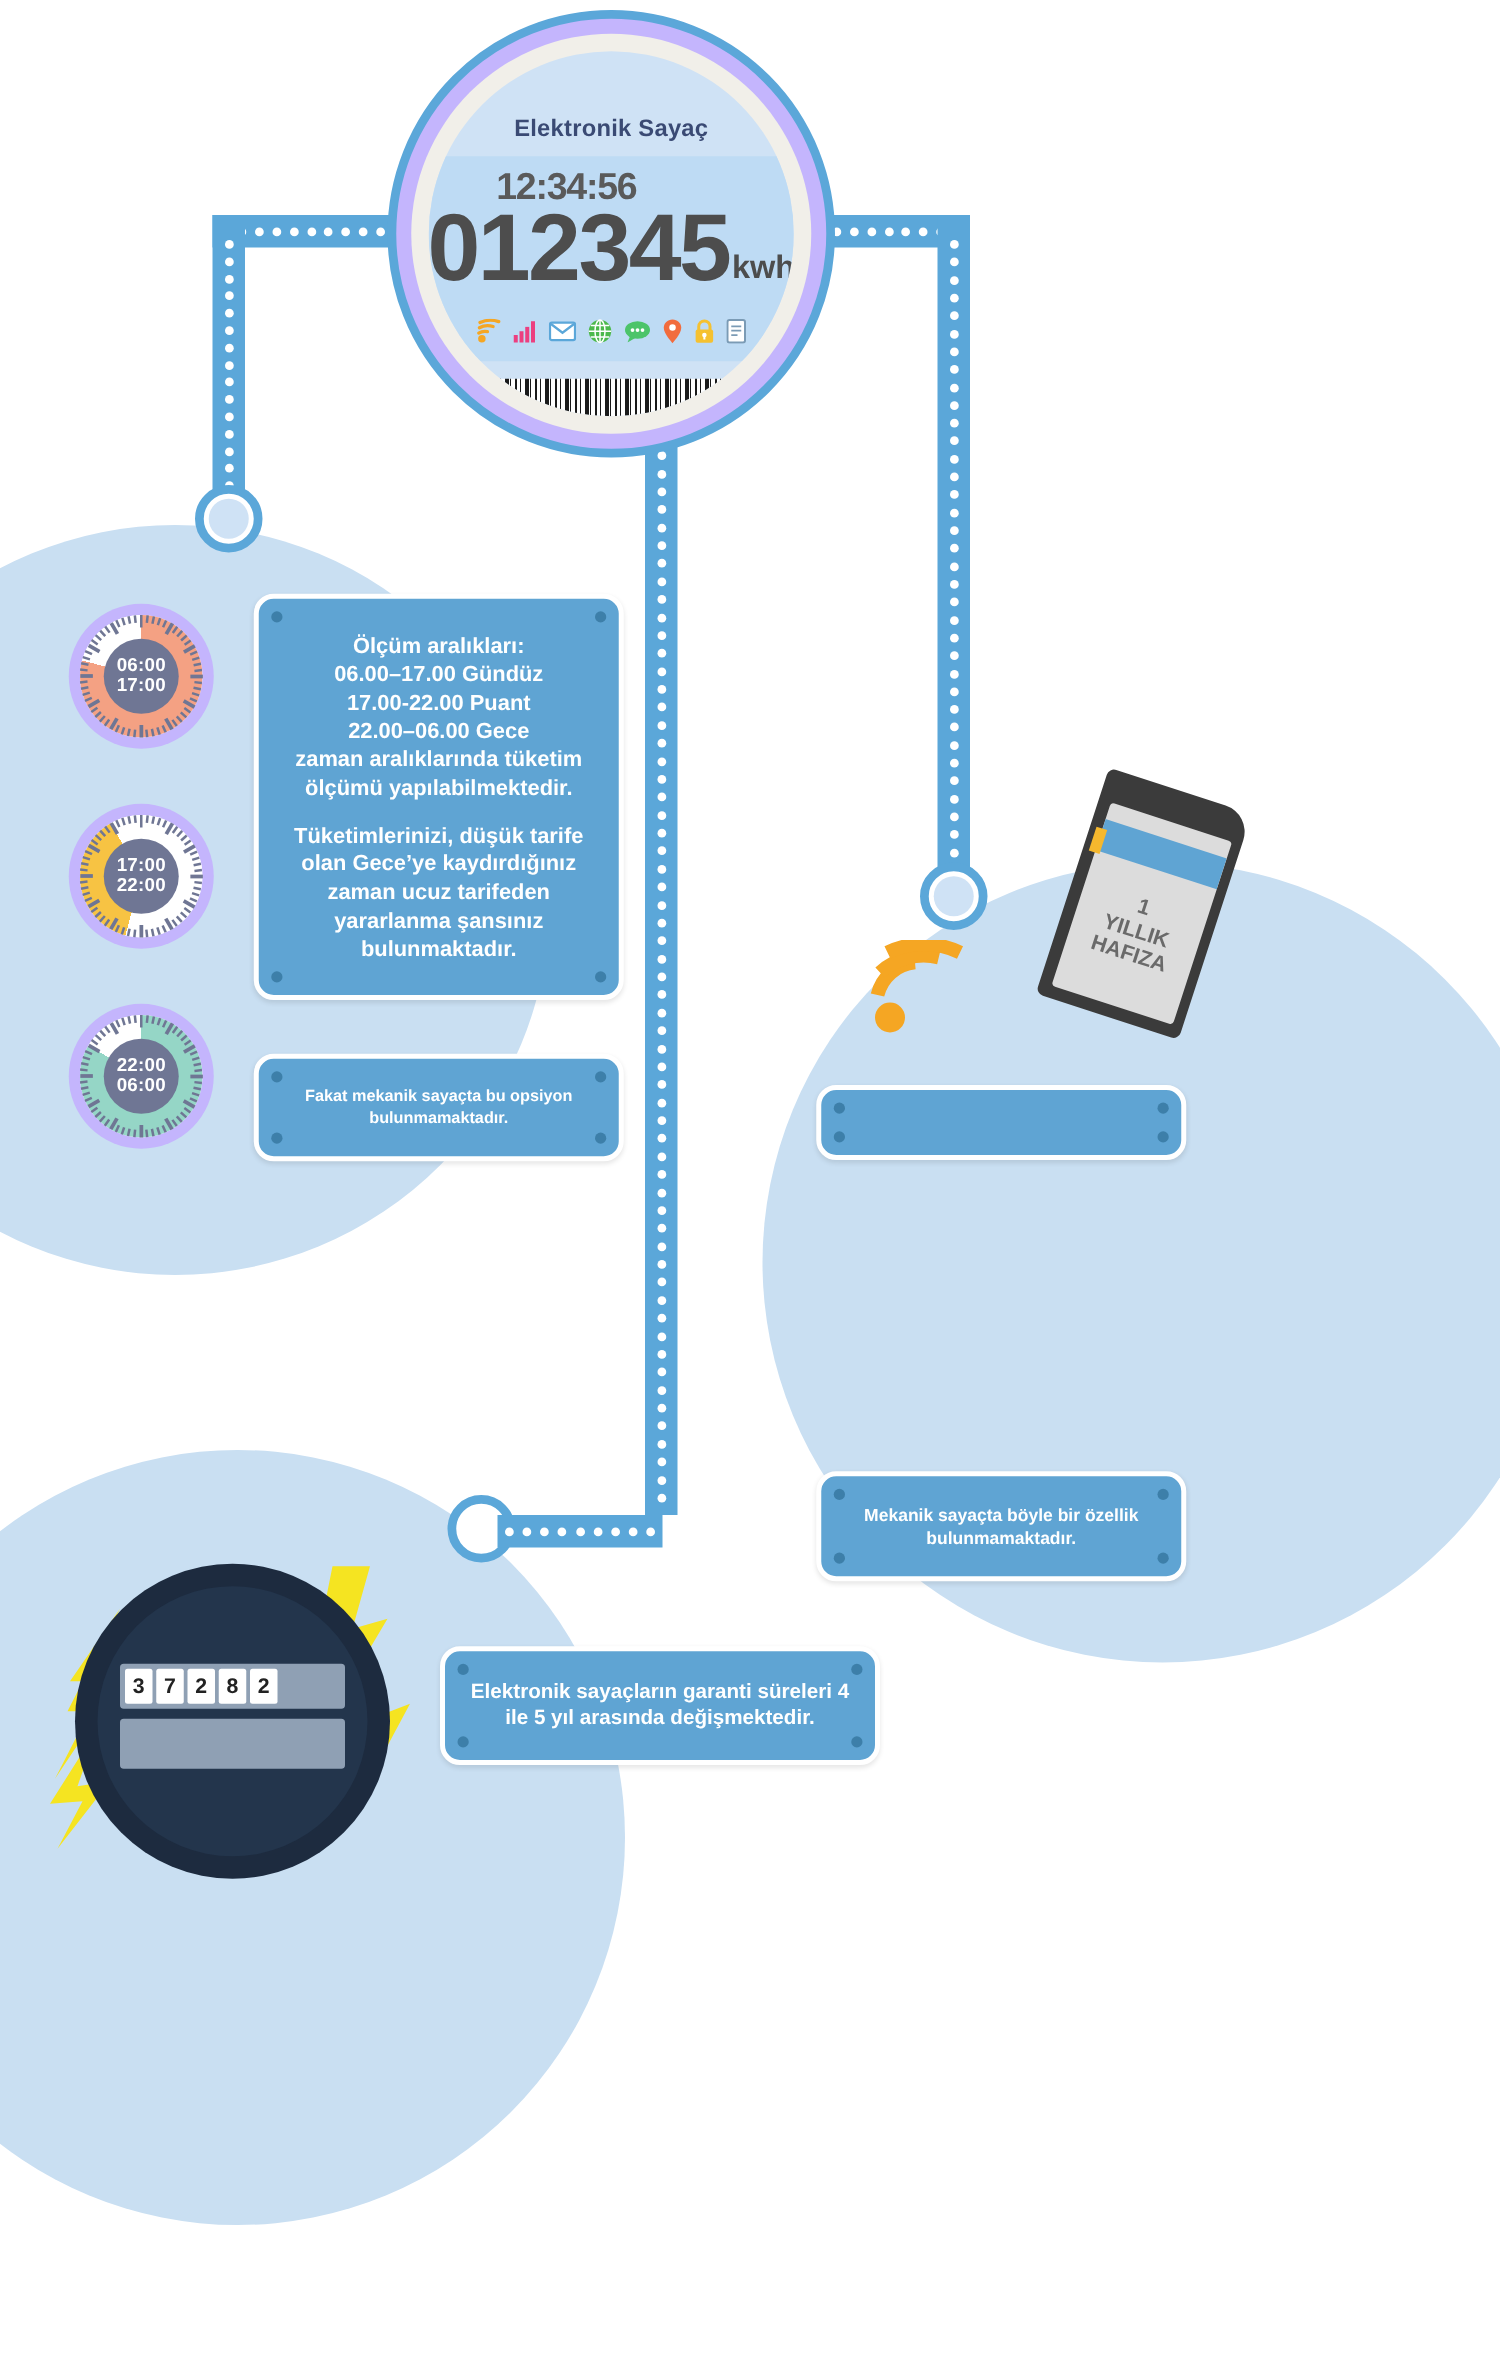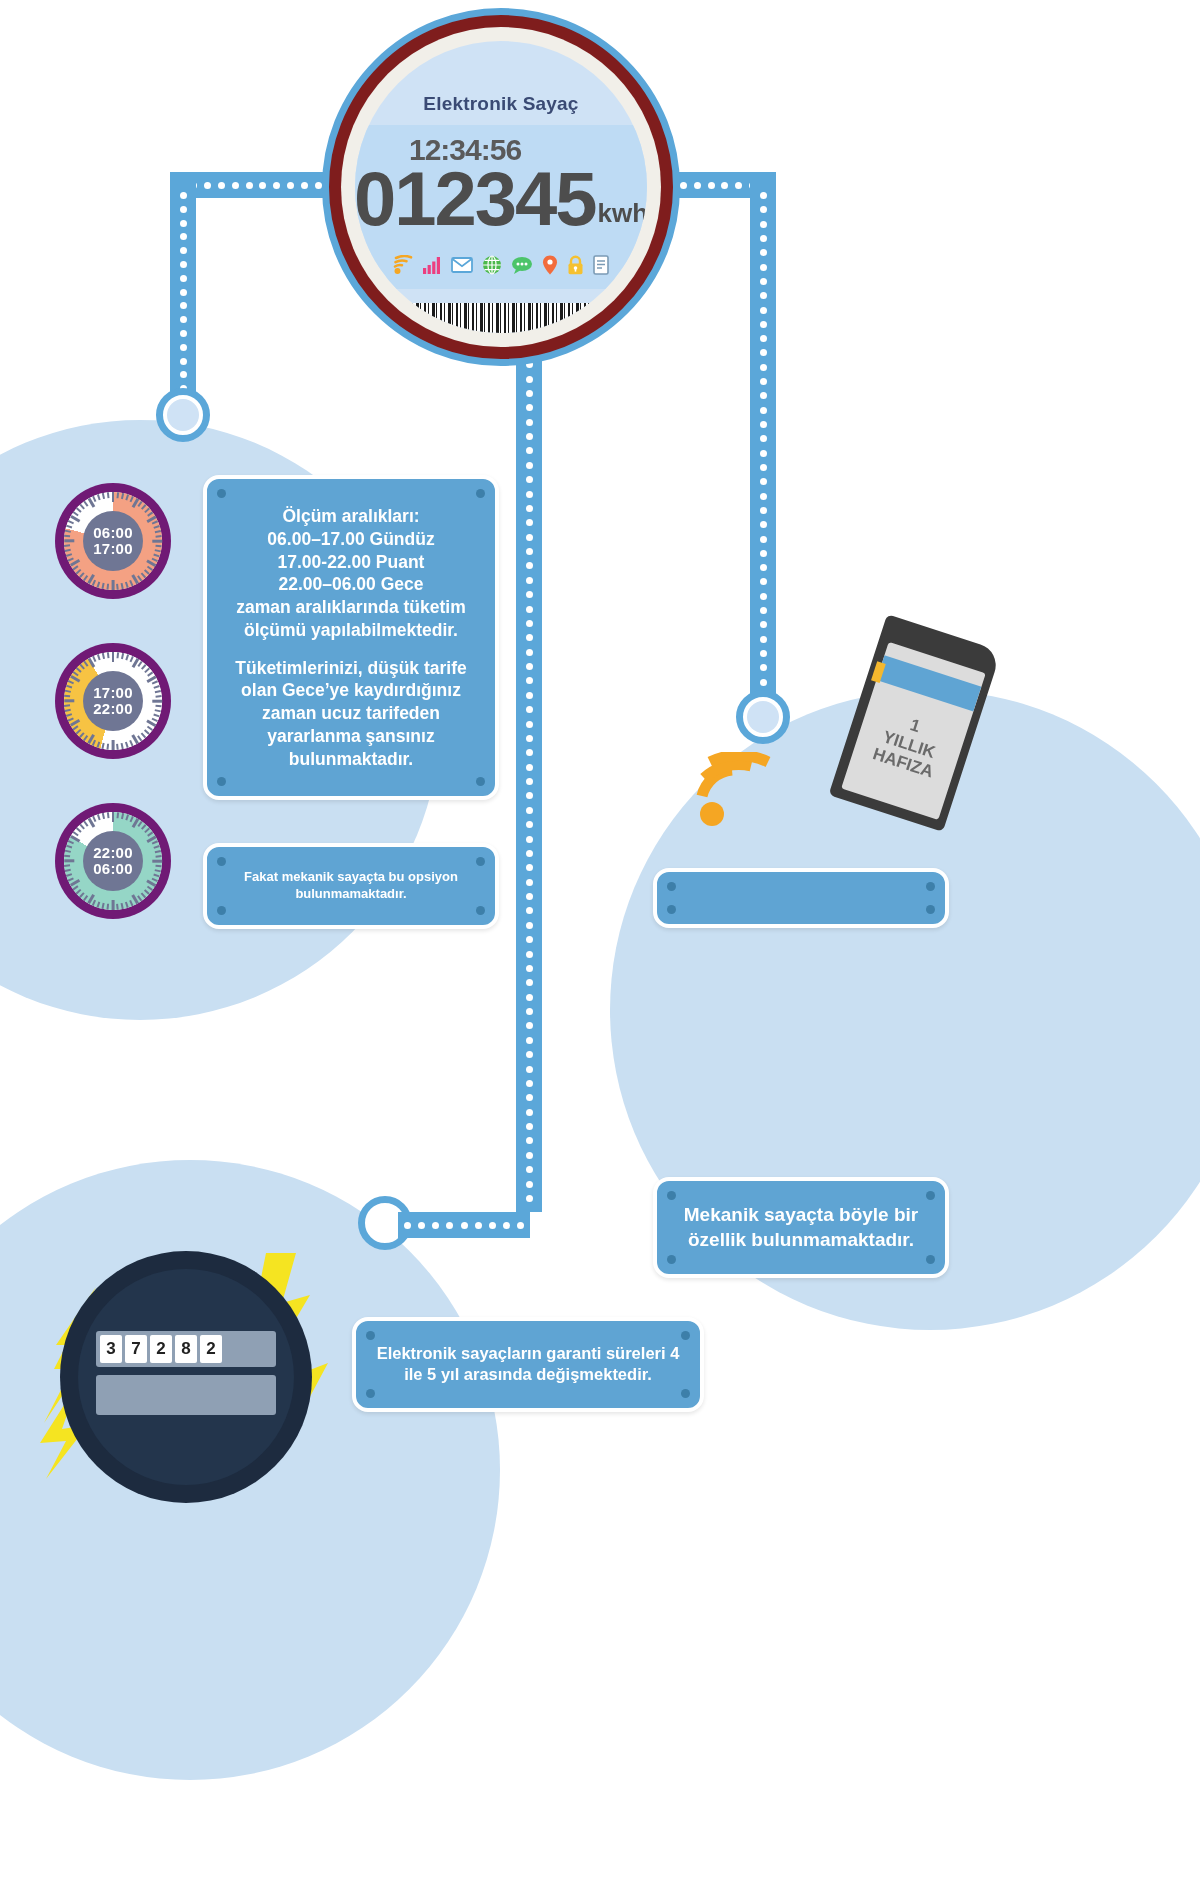--- a/index.html
+++ b/index.html
@@ -36,22 +36,22 @@
     position:absolute; width:54px; height:54px; border-radius:50%;
     background:#fff; border:7px solid #5ba7d9;
   }
   .node::after{
     content:""; position:absolute; inset:4px; border-radius:50%; background:#cfe2f5;
   }
   .node.plain::after { background:#fff; }
 
   
   #meter {
-    position:absolute; left:322px; top:8px; width:358px; height:358px;
-    border-radius:50%; background:#7f1d1d; border:7px solid #5ba7d9;
+    position:absolute; left:310px; top:8px; width:358px; height:358px;
+    border-radius:50%; background:#c4b5fd; border:7px solid #5ba7d9;
     overflow:hidden;
   }
   #meter-ring {
     position:absolute; inset:12px; border-radius:50%;
     background:#f1efe9;
   }
   #meter-inner {
     position:absolute; inset:26px; border-radius:50%;
     background:#cfe2f5; overflow:hidden;
   }
@@ -86,21 +86,21 @@
     position:absolute; left:0; right:0; top:262px; text-align:center;
   }
   #barcode {
     display:inline-block; height:30px; width:186px;
     background:repeating-linear-gradient(90deg,
       #1a1a1a 0 2px, #fff 2px 4px, #1a1a1a 4px 5px, #fff 5px 8px,
       #1a1a1a 8px 11px, #fff 11px 12px, #1a1a1a 12px 13px, #fff 13px 16px);
   }
 
   
-  .clock { position:absolute; width:116px; height:116px; border-radius:50%; background:#701a75; }
+  .clock { position:absolute; width:116px; height:116px; border-radius:50%; background:#c4b5fd; }
   .clock .face { position:absolute; inset:9px; border-radius:50%; background:#fff; overflow:hidden;}
   .clock .fill { position:absolute; inset:0; }
   .clock .hub  {
     position:absolute; inset:28px; border-radius:50%; background:#6f7694;
     display:flex; flex-direction:column; align-items:center; justify-content:center;
     color:#fff; font-weight:bold; font-size:15px; line-height:1.06; letter-spacing:.2px;
   }
   .tickring { position:absolute; inset:9px; border-radius:50%; }
   .tickring i {
     position:absolute; left:50%; top:0; width:1.6px; height:6px; background:#6f7694;
@@ -121,21 +121,21 @@
   .box .screw.tl{ left:10px; top:10px; }
   .box .screw.tr{ right:10px; top:10px; }
   .box .screw.bl{ left:10px; bottom:10px; }
   .box .screw.br{ right:10px; bottom:10px; }
   .box p { margin:0; }
   .box p + p { margin-top:15px; }
 
   #box-tariff { left:203px; top:475px; width:296px; font-size:17.5px; padding:26px 22px; }
   #box-mech   { left:203px; top:843px; width:296px; font-size:13px; padding:22px 22px; }
   #box-memory { left:653px; top:868px; width:296px; font-size:17.5px; padding:26px 22px; }
-  #box-mech2  { left:653px; top:1177px; width:296px; font-size:19px; padding:22px 22px; }
+  #box-mech2  { left:653px; top:1177px; width:296px; font-size:14px; padding:22px 22px; }
   #box-amp    { left:352px; top:1317px; width:352px; font-size:16.5px; padding:22px 20px; }
 
   
   #wifi-big { position:absolute; left:696px; top:752px; width:78px; height:78px; }
 
   
   #sdcard {
     position:absolute; left:855px; top:628px; width:120px; height:190px;
     transform:rotate(18deg);
   }

